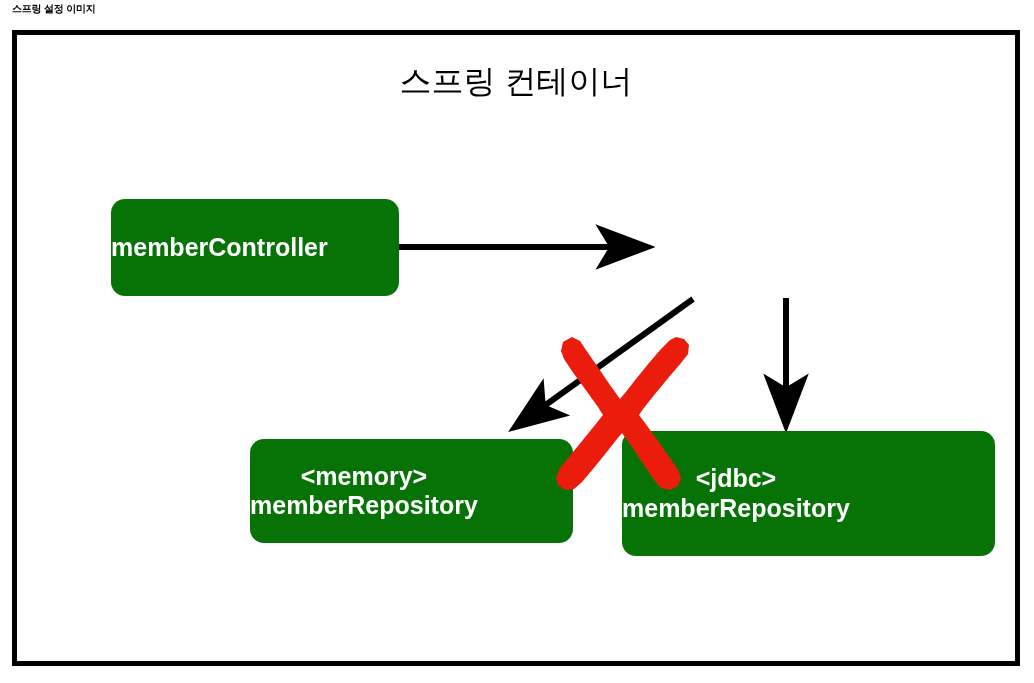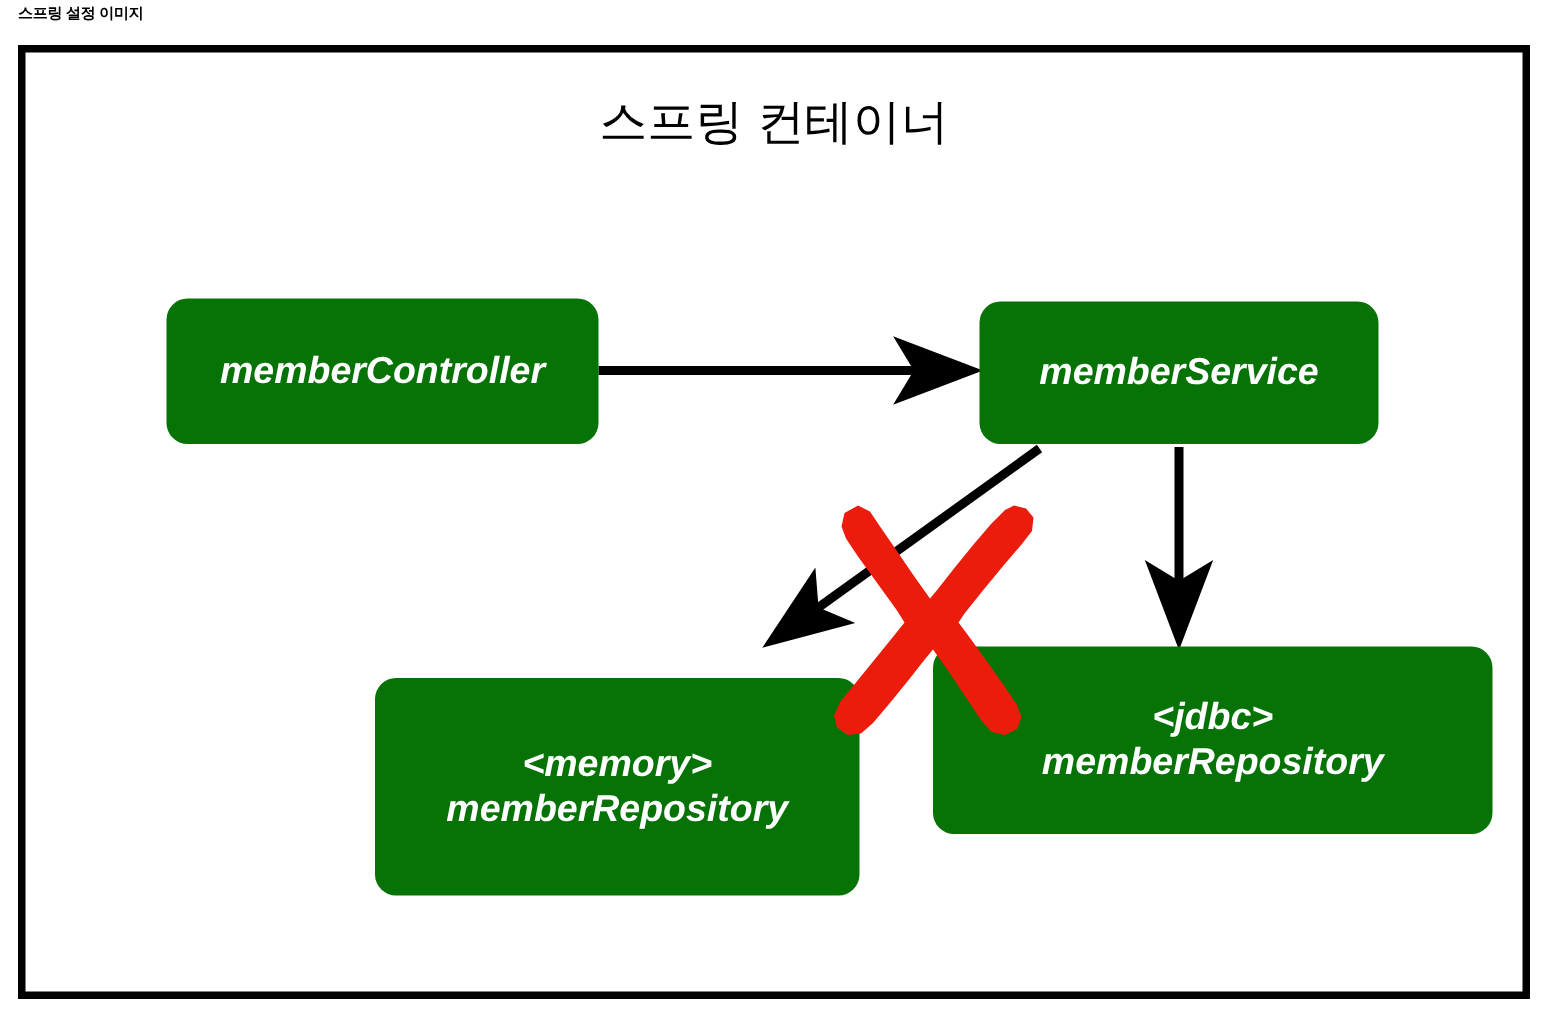--- a/index.html
+++ b/index.html
@@ -51,24 +51,23 @@
     letter-spacing: 0px;
   }
 
   
   .bean-box {
     position: absolute;
     background: #077307;
     border-radius: 14px;
     display: flex;
     align-items: center;
-    justify-content: center;
+    justify-content: flex-start;
     box-sizing: border-box;
     z-index: 3;
-    font-style: italic;
   }
   .bean-label {
     color: #ffffff;
     font-weight: bold;
     font-size: 25px;
     text-align: center;
     line-height: 1.18;
     white-space: pre-line;
   }
 
@@ -79,23 +78,23 @@
     height: 97px;
   }
   #box-member-service {
     left: 636px;
     top: 166px;
     width: 266px;
     height: 95px;
   }
   #box-memory-repository {
     left: 233px;
-    top: 417px;
+    top: 404px;
     width: 323px;
-    height: 145px;
+    height: 104px;
   }
   #box-jdbc-repository {
     left: 605px;
     top: 396px;
     width: 373px;
     height: 125px;
   }
 
   
   #arrows-layer {
@@ -144,23 +143,20 @@
 
     <g>
       <line x1="769" y1="263" x2="769" y2="390" stroke="#000000" stroke-width="6" marker-end="url(#arrowhead)"></line>
     </g>
   </svg>
 
   <div class="bean-box" id="box-member-controller">
     <span class="bean-label">memberController</span>
   </div>
 
-  <div class="bean-box" id="box-member-service">
-    <span class="bean-label">memberService</span>
-  </div>
 
   <div class="bean-box" id="box-memory-repository">
     <span class="bean-label">&lt;memory&gt;
 memberRepository</span>
   </div>
 
   <div class="bean-box" id="box-jdbc-repository">
     <span class="bean-label">&lt;jdbc&gt;
 memberRepository</span>
   </div>

